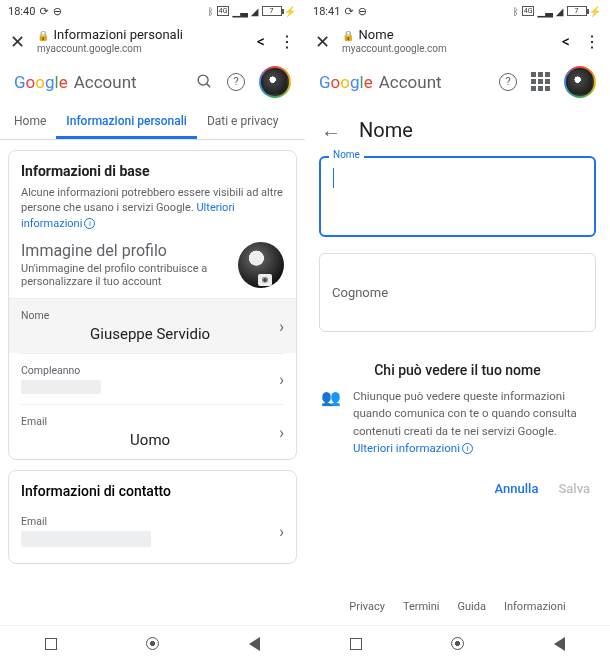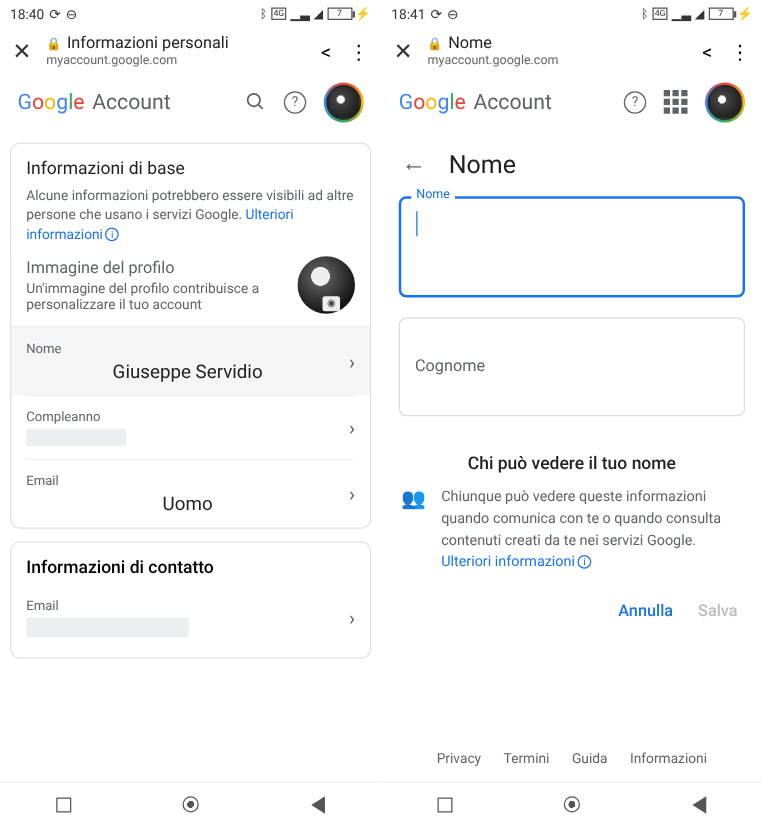--- a/index.html
+++ b/index.html
@@ -25,27 +25,27 @@
 .glogo .g-colored span:nth-child(5){color:#34A853}
 .glogo .g-colored span:nth-child(6){color:#EA4335}
 .header-actions { margin-left: auto; display: flex; gap: 14px; align-items: center; }
 .avatar { width: 28px; height: 28px; border-radius: 50%; background: #222 center/cover; border: 2px solid transparent; background-image: radial-gradient(circle at 40% 40%, #fff 15%, #444 16%, #222 70%); position: relative; }
 .avatar-ring { padding: 2px; border-radius: 50%; background: conic-gradient(#EA4335, #FBBC05, #34A853, #4285F4, #EA4335); display: inline-flex; }
 .tabs { display: flex; border-bottom: 1px solid #e0e0e0; padding: 0 4px; font-size: 12px; color: #5f6368; }
 .tab { padding: 10px 10px 8px; border-bottom: 3px solid transparent; white-space: nowrap; }
 .tab.active { color: #1a73e8; font-weight: 500; border-bottom-color: #1a73e8; }
 .content { flex: 1; overflow: hidden; background: #fff; padding: 0; }
 .card { border: 1px solid #e0e0e0; border-radius: 8px; margin: 10px 8px; padding: 12px 12px 0; }
-.card h2 { font-size: 14px; font-weight: 400; color: #202124; margin-bottom: 6px; }
+.card h2 { font-size: 14px; font-weight: 700; color: #202124; margin-bottom: 6px; }
 .card p { font-size: 11px; color: #5f6368; line-height: 1.4; margin-bottom: 10px; }
 .link { color: #1a73e8; }
 .info-icon-inline { display:inline-block; width:11px; height:11px; border:1px solid #1a73e8; border-radius:50%; font-size:8px; color:#1a73e8; text-align:center; line-height:10px; margin-left:2px; vertical-align:middle; }
 .profile-row { display: flex; align-items: center; gap: 8px; }
 .profile-row .ptext { font-size: 11px; color: #5f6368; flex: 1; }
-.profile-row .plabel { font-size: 13px; color: #5f6368; margin-bottom: 2px; }
+.profile-row .plabel { font-size: 16px; color: #5f6368; margin-bottom: 2px; }
 .profile-pic { width: 46px; height: 46px; border-radius: 50%; background:#222; position: relative; flex-shrink:0; display:flex; align-items:center; justify-content:center; background-image: radial-gradient(circle at 40% 35%, #eee 18%, #555 19%, #111 75%);}
 .profile-pic .cam { position:absolute; bottom:2px; right:12px; width:14px; height:12px; background:#eee; border-radius:2px; font-size:8px; text-align:center; line-height:12px; color:#444;}
 .list-item { border-top: 1px solid #eee; padding: 10px 0; display: flex; align-items: center; position: relative; }
 .list-item .li-content { flex: 1; }
 .li-label { font-size: 10.5px; color: #5f6368; margin-bottom: 3px; }
 .li-value { font-size: 15px; color: #202124; text-align: center; }
 .chevron { color: #5f6368; font-size: 16px; }
 .placeholder-bar { background: #eceef0; height: 14px; width: 80px; border-radius: 2px; }
 .card2 { border: 1px solid #e0e0e0; border-radius: 8px; margin: 4px 8px 0; padding: 12px 12px 6px; }
 
@@ -122,20 +122,25 @@
               <circle cx="10" cy="10" r="7"></circle>
               <line x1="20" y1="20" x2="15" y2="15"></line>
             </svg>
       </span>
       <span style="width:18px;height:18px;border:1.5px solid #5f6368;border-radius:50%;display:flex;align-items:center;justify-content:center;font-size:11px;color:#5f6368">?</span>
       <span class="avatar-ring">
             <span class="avatar"></span>
           </span>
     </div>
   </div>
+  <div class="tabs">
+    <div class="tab">Home</div>
+    <div class="tab active">Informazioni personali</div>
+    <div class="tab">Dati e privacy</div>
+  </div>
   <div class="content">
     <div class="card">
       <h2>Informazioni di base</h2>
       <p><span>Alcune informazioni potrebbero essere visibili ad altre persone che usano i servizi Google.</span> <span class="link">Ulteriori informazioni</span><span class="info-icon-inline">i</span></p>
       <div class="profile-row" style="padding-bottom:10px">
         <div class="ptext">
           <div class="plabel">Immagine del profilo</div>
           <div style="font-size:11px;color:#5f6368">Un'immagine del profilo contribuisce a personalizzare il tuo account</div>
         </div>
         <div class="profile-pic">

